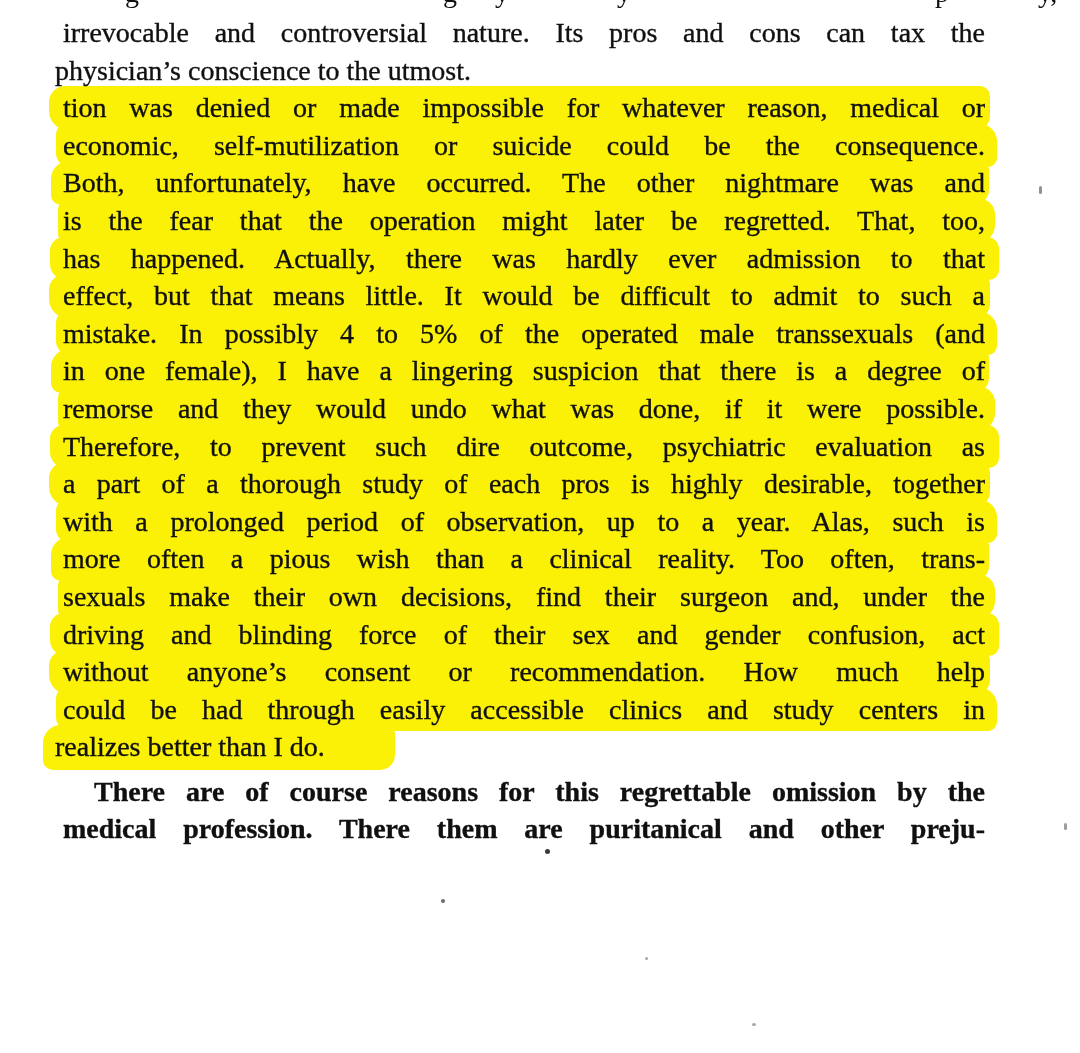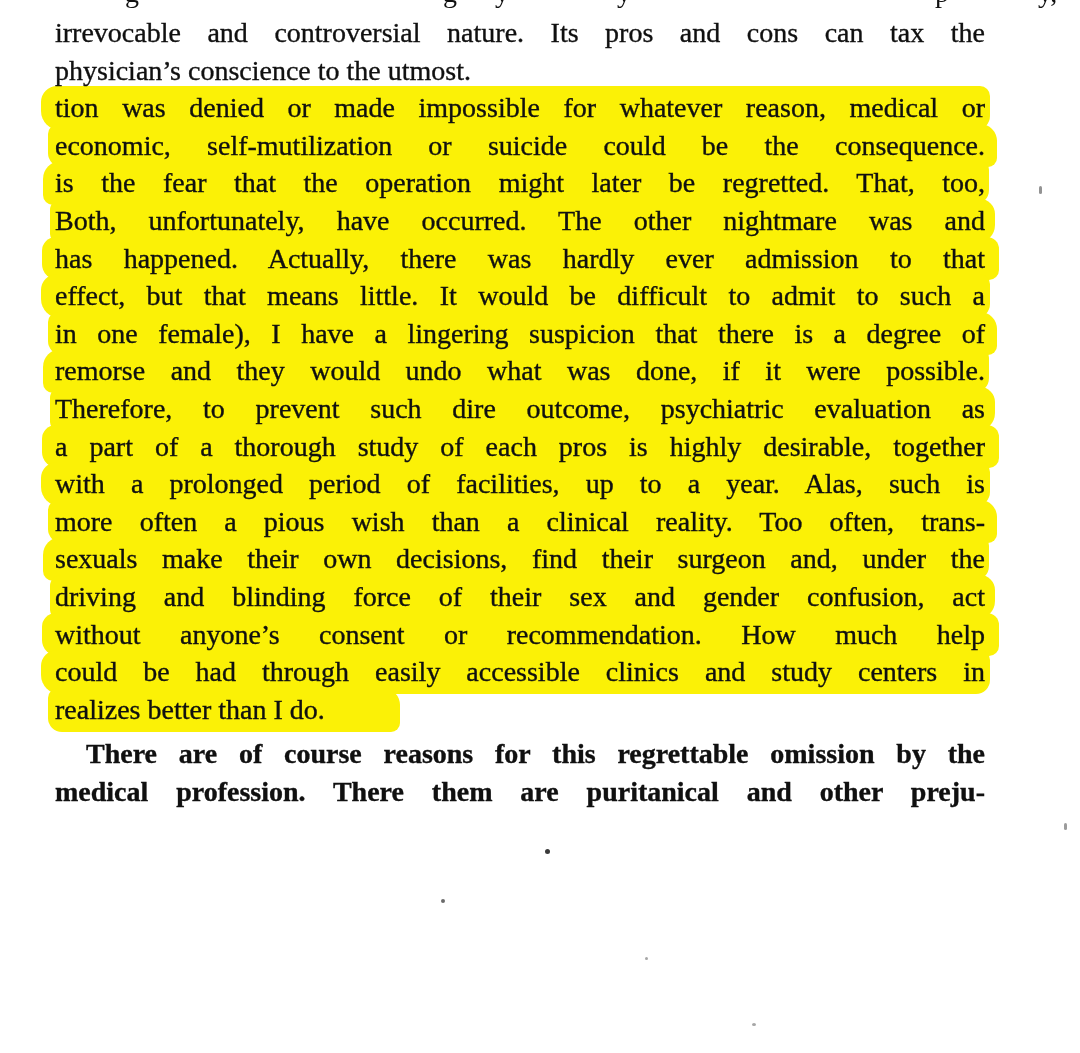--- a/index.html
+++ b/index.html
@@ -15,21 +15,21 @@
   .frag{position:absolute;top:0;height:13px;width:40px;overflow:hidden;}
   .frag b{display:block;font-weight:normal;font-size:28px;line-height:38px;margin-top:-26px;}
   .frag.f0{left:70px}.frag.f1{left:388px}.frag.f2{left:440px}
   .frag.f3{left:562px}.frag.f4{left:880px}.frag.f5{left:983px}
   
   .line{
     position:relative;height:37.6px;line-height:37.6px;font-size:28px;
     -webkit-text-stroke:0.35px var(--ink,#101010);
   }
   .line .txt{position:relative;z-index:1;text-align:right;}
-  .justify{text-align:justify;text-align-last:justify;text-justify:inter-word;}
+  .justify{text-align:justify;text-align-last:justify;text-justify:inter-word;margin-left:8px;}
   .indent{text-indent:38px;}
   .indent-sm{text-indent:31px;}
   .para-closing{margin-top:7px;font-weight:bold;}
   
   .line.hl::before{
     content:"";position:absolute;z-index:0;top:-3px;bottom:-3px;
     left:-11px;right:-8px;background:var(--hl,#fbf106);border-radius:13px;
   }
   .para-hl .line:nth-child(5n+1)::before{left:-14px;right:-5px;border-radius:16px 10px 14px 19px;}
   .para-hl .line:nth-child(5n+2)::before{left:-7px;right:-12px;border-radius:10px 17px 9px 14px;}
@@ -73,29 +73,30 @@
           <b>y,</b>
         </span>
       </div>
   <div class="para para-intro">
         <div class="line justify"><span class="txt">irrevocable and controversial nature. Its pros and cons can tax the</span></div>
         <div class="line"><span class="txt">physician’s conscience to the utmost.</span></div>
       </div>
       <div class="para para-highlighted para-hl">
         <div class="line hl justify"><span class="txt">tion was denied or made impossible for whatever reason, medical or</span></div>
         <div class="line hl justify"><span class="txt">economic, self-mutilization or suicide could be the consequence.</span></div>
+        <div class="line hl justify"><span class="txt">Both, unfortunately, have occurred. The other nightmare was and</span></div>
         <div class="line hl justify"><span class="txt">is the fear that the operation might later be regretted. That, too,</span></div>
-        <div class="line hl justify"><span class="txt">Both, unfortunately, have occurred. The other nightmare was and</span></div>
         <div class="line hl justify"><span class="txt">has happened. Actually, there was hardly ever admission to that</span></div>
         <div class="line hl justify"><span class="txt">effect, but that means little. It would be difficult to admit to such a</span></div>
+        <div class="line hl justify"><span class="txt">mistake. In possibly 4 to 5% of the operated male transsexuals (and</span></div>
         <div class="line hl justify"><span class="txt">in one female), I have a lingering suspicion that there is a degree of</span></div>
         <div class="line hl justify"><span class="txt">remorse and they would undo what was done, if it were possible.</span></div>
         <div class="line hl justify"><span class="txt">Therefore, to prevent such dire outcome, psychiatric evaluation as</span></div>
         <div class="line hl justify"><span class="txt">a part of a thorough study of each pros is highly desirable, together</span></div>
-        <div class="line hl justify"><span class="txt">with a prolonged period of facilities, up to a year. Alas, such is</span></div>
+        <div class="line hl justify"><span class="txt">with a prolonged period of observation, up to a year. Alas, such is</span></div>
         <div class="line hl justify"><span class="txt">more often a pious wish than a clinical reality. Too often, trans-</span></div>
         <div class="line hl justify"><span class="txt">sexuals make their own decisions, find their surgeon and, under the</span></div>
         <div class="line hl justify"><span class="txt">driving and blinding force of their sex and gender confusion, act</span></div>
         <div class="line hl justify"><span class="txt">without anyone’s consent or recommendation. How much help</span></div>
         <div class="line hl justify"><span class="txt">could be had through easily accessible clinics and study centers in</span></div>
         <div class="line hl hl-last"><span class="txt">realizes better than I do.</span></div>
       </div>
       <div class="para para-closing">
         <div class="line justify indent-sm"><span class="txt">There are of course reasons for this regrettable omission by the</span></div>
         <div class="line justify"><span class="txt">medical profession. There them are puritanical and other preju-</span></div>

